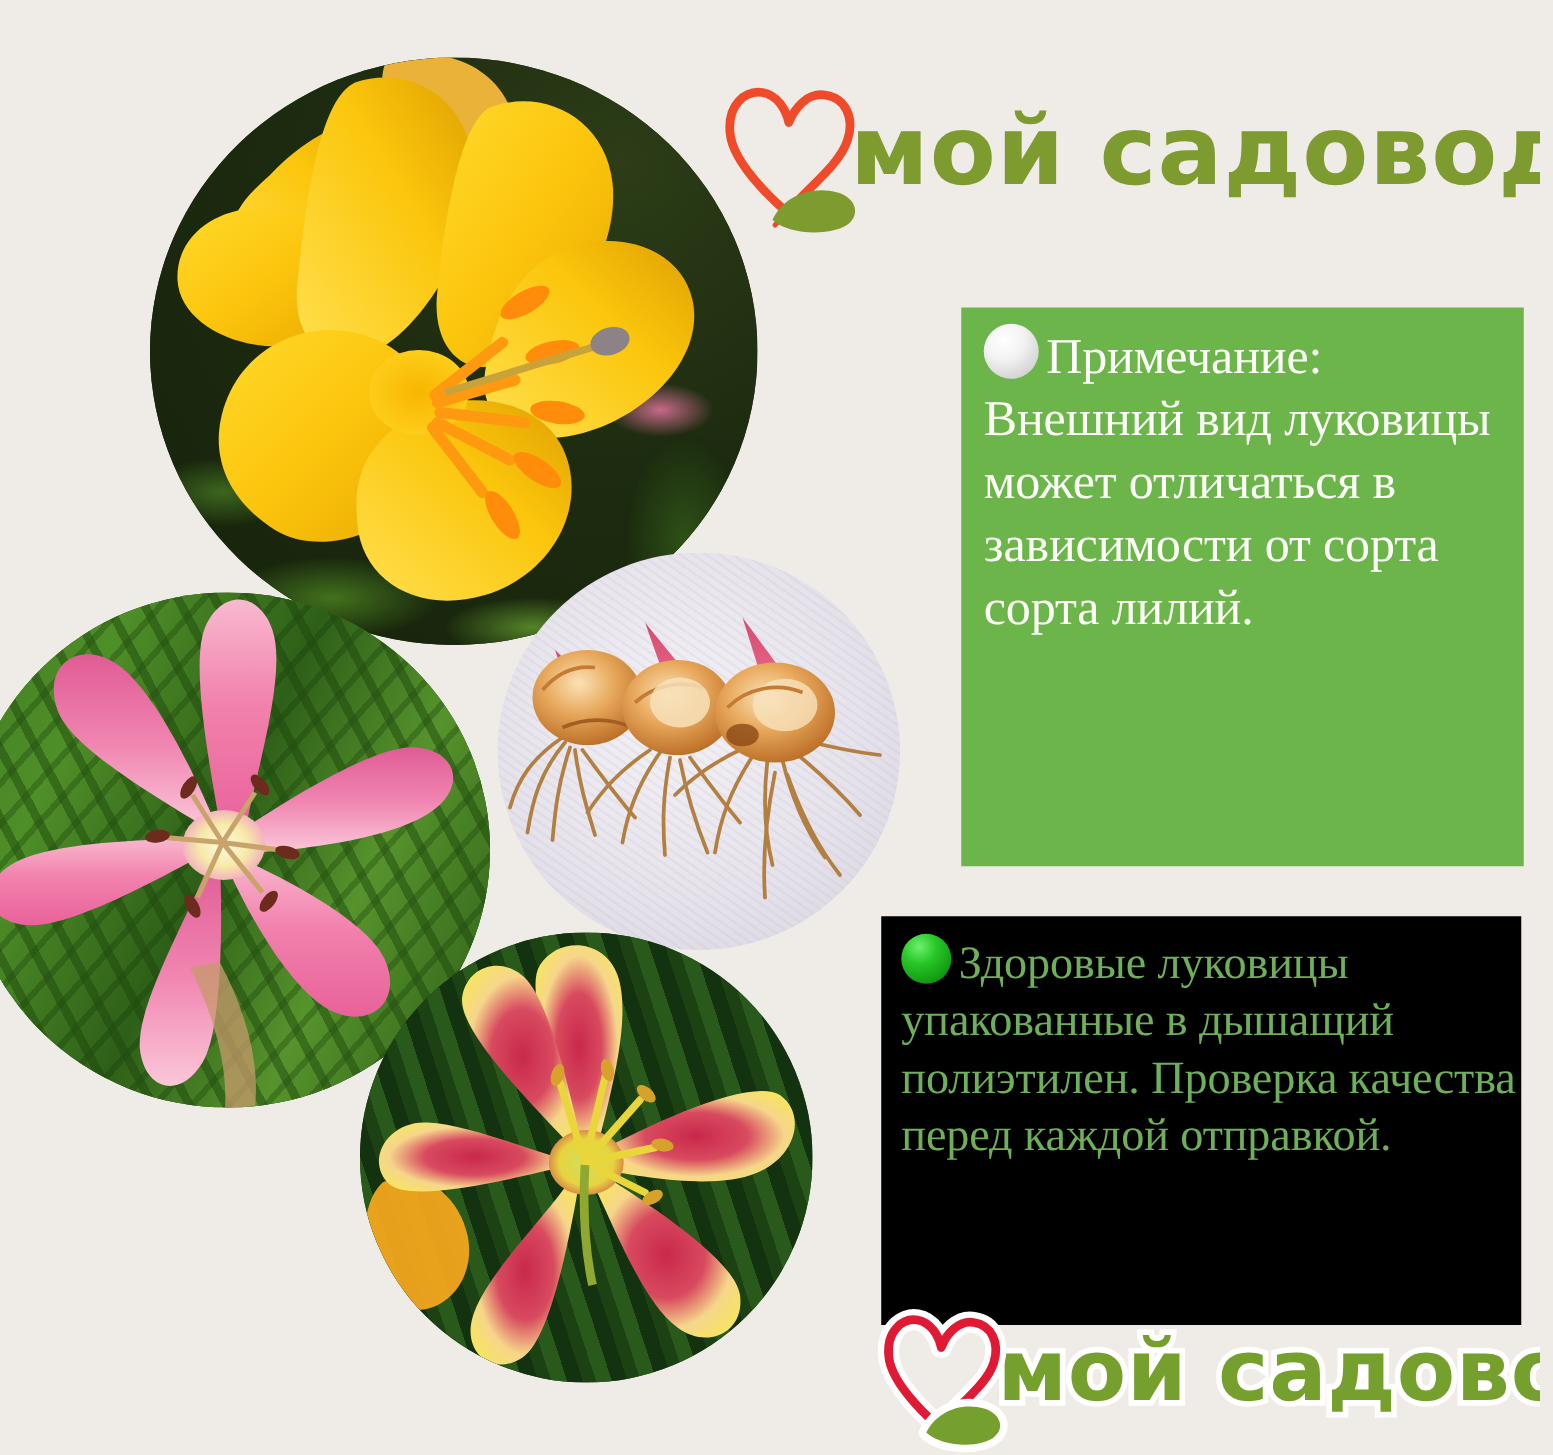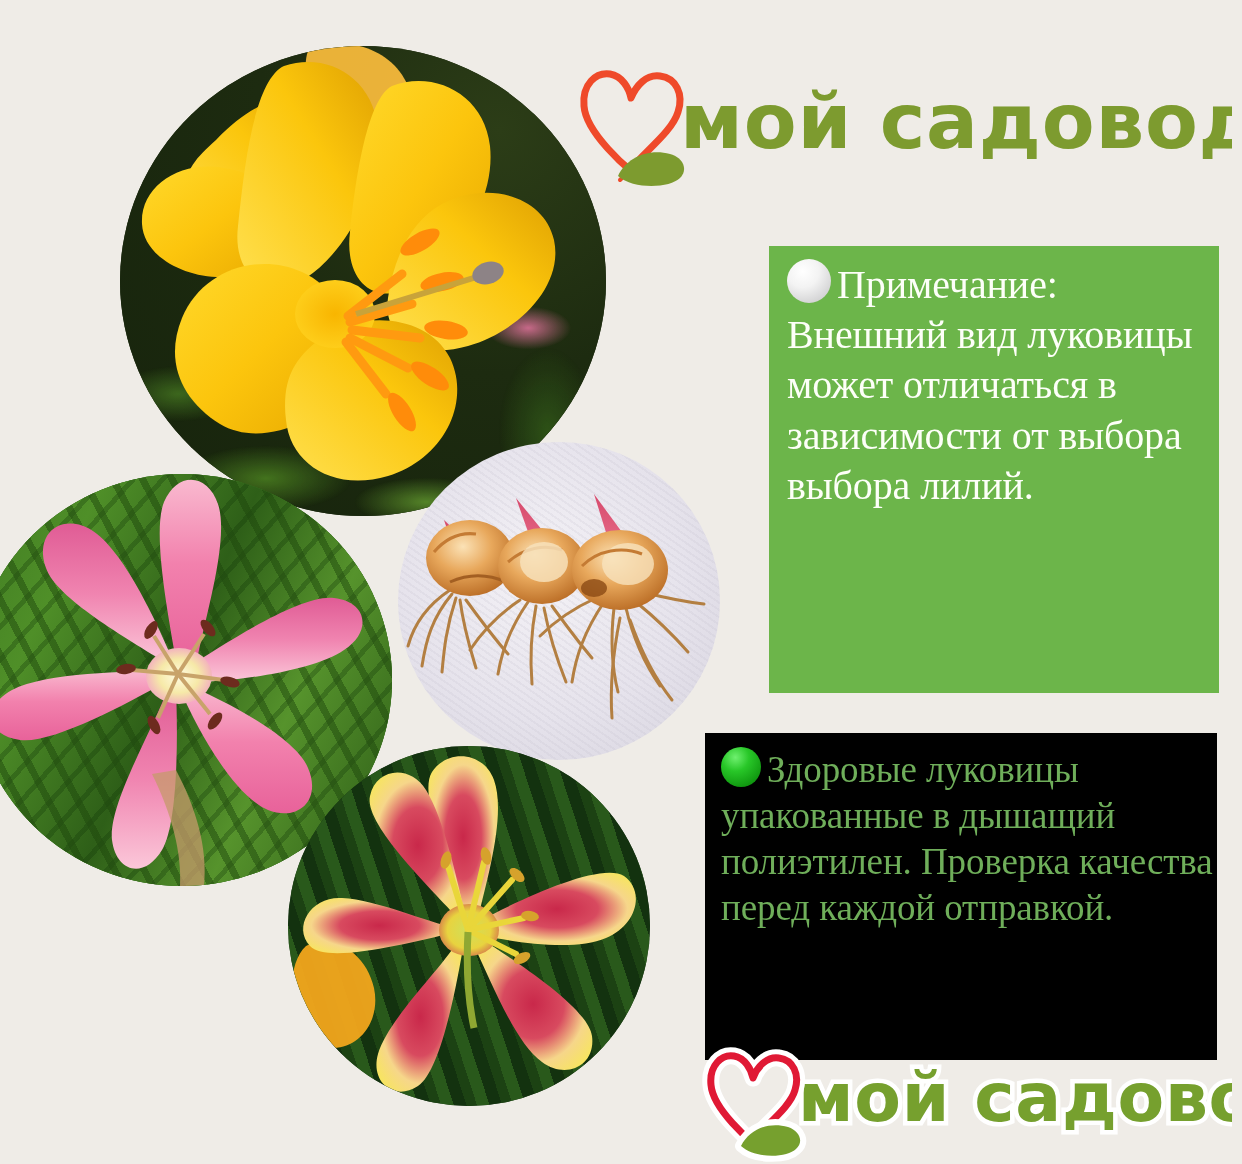--- a/index.html
+++ b/index.html
@@ -349,21 +349,21 @@
       <svg class="heart-svg" viewBox="0 0 108 118">
         <path d="M40 114 C48 96 70 86 92 92 C106 96 110 108 102 116 C92 126 56 128 40 114 Z" fill="#7d9b2f"></path>
       </svg>
     </span>
     <span class="wordmark">мой садовод</span>
   </div>
 
   <div class="textbox" id="note-box">
     <div class="body">
       <span class="bullet-sphere bullet-white"></span><span>Примечание:</span>
-      <span>Внешний вид луковицы может отличаться в зависимости от выбора выбора лилий.</span>
+      <span>Внешний вид луковицы может отличаться в зависимости от сорта сорта лилий.</span>
     </div>
   </div>
 
   <div class="textbox" id="healthy-box">
     <div class="body">
       <span class="bullet-sphere bullet-green"></span><span>Здоровые луковицы упакованные в дышащий полиэтилен. Проверка качества перед каждой отправкой.</span>
     </div>
   </div>
 
   <div class="logo" id="logo-bottom">

